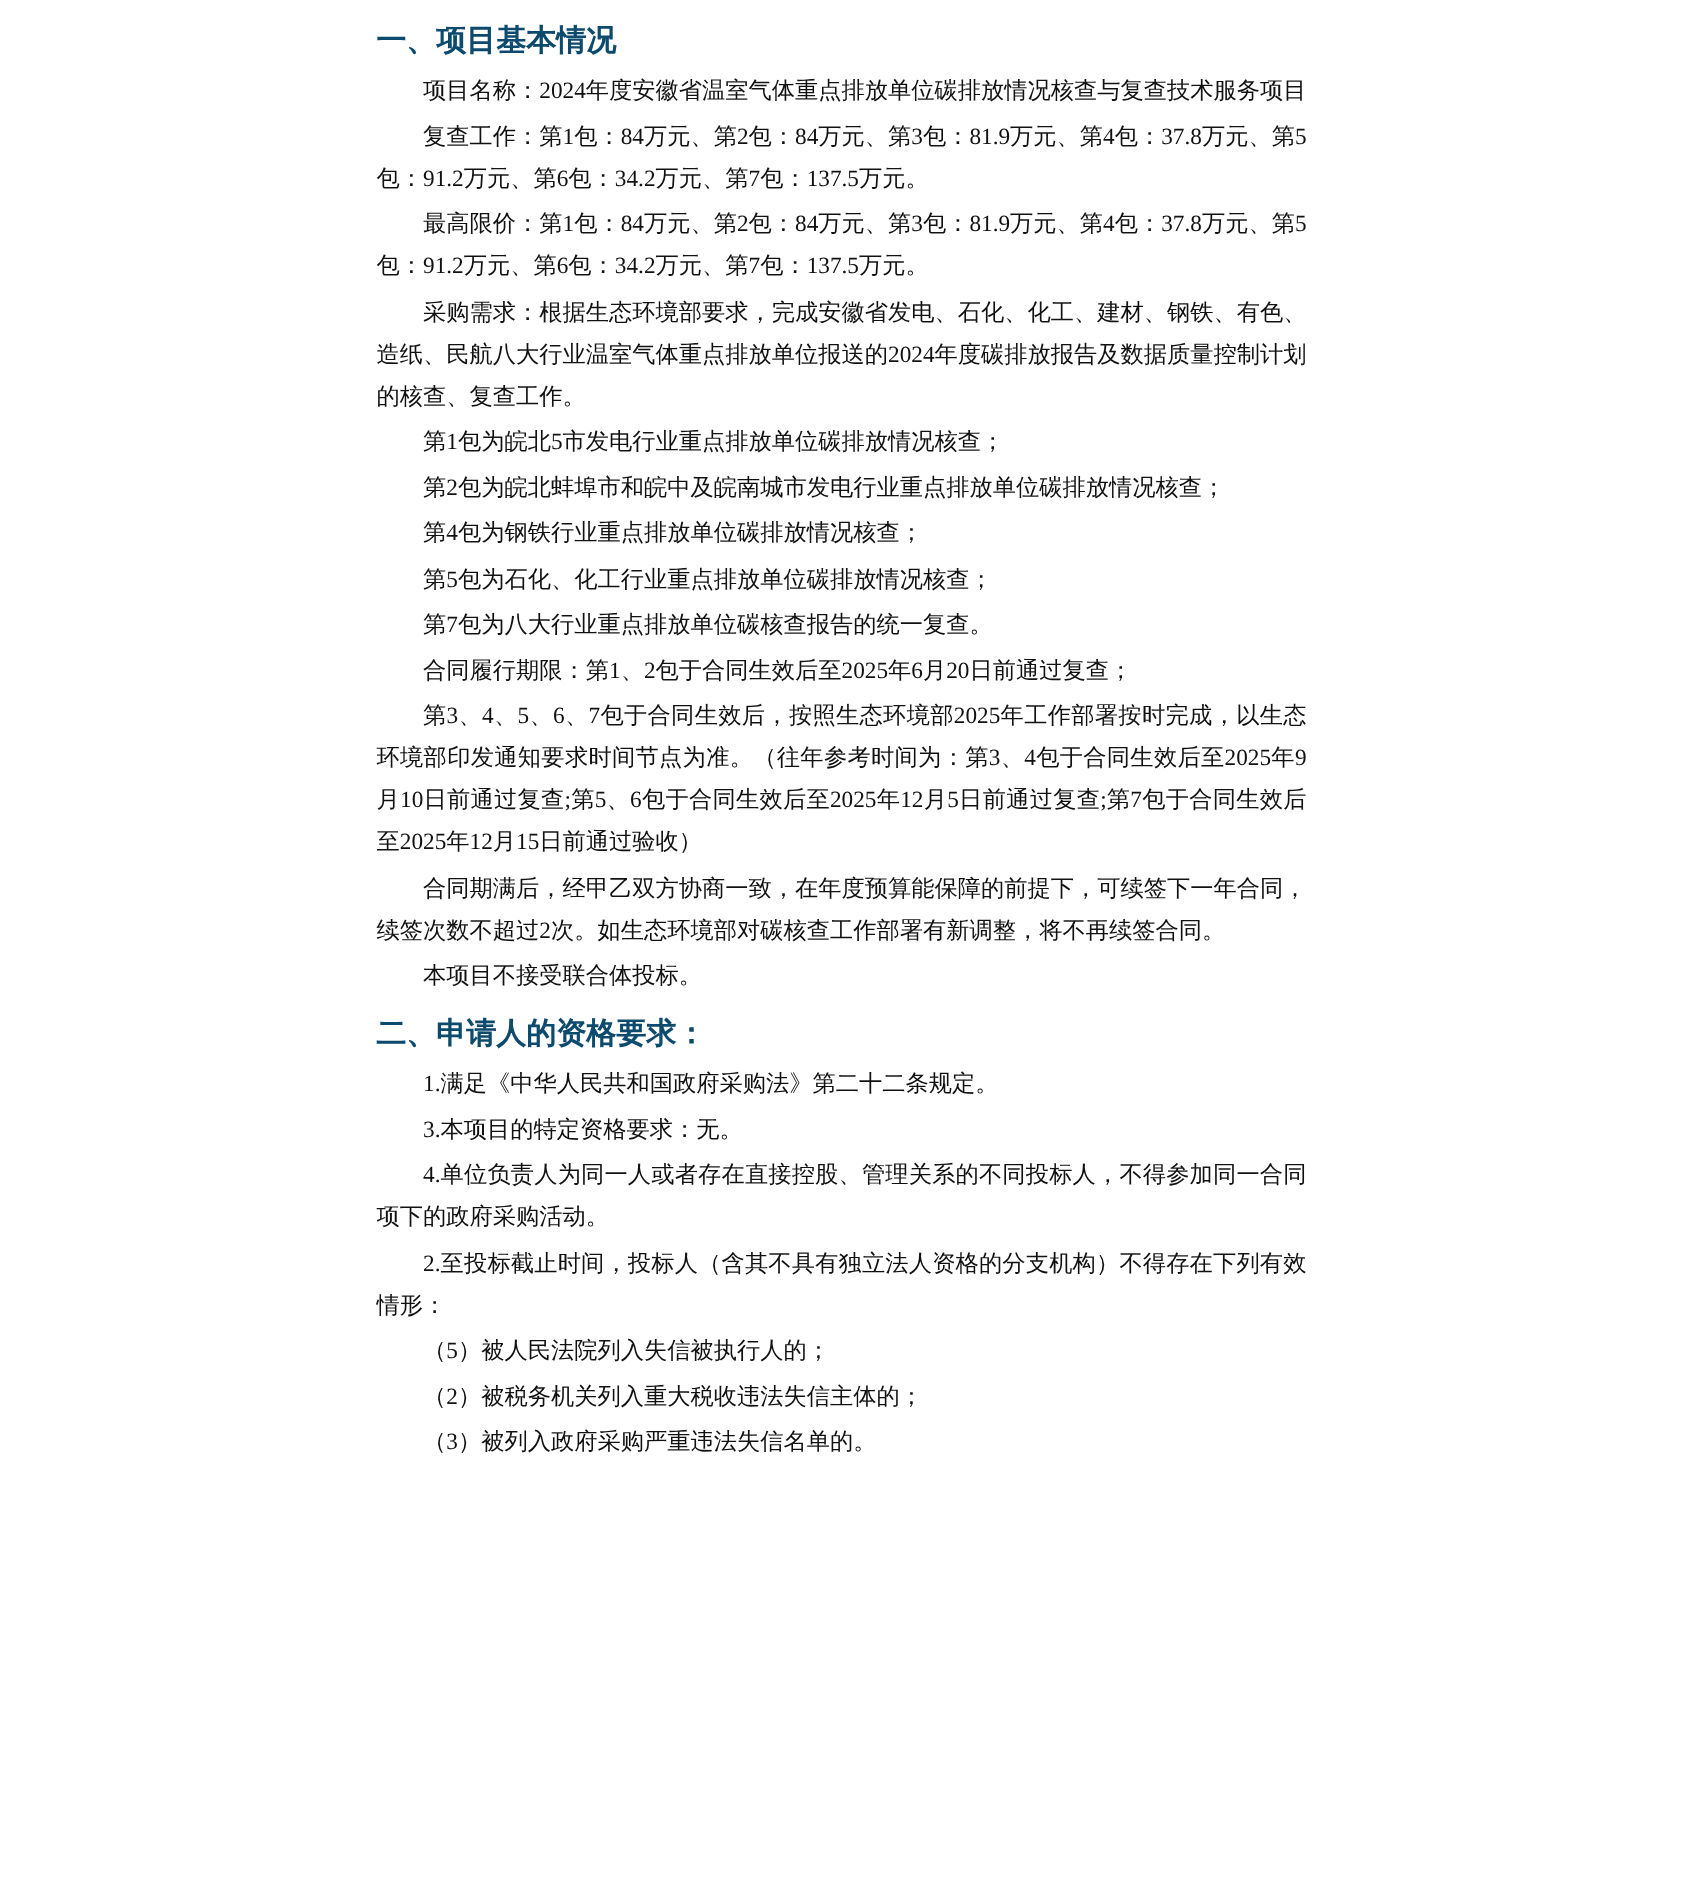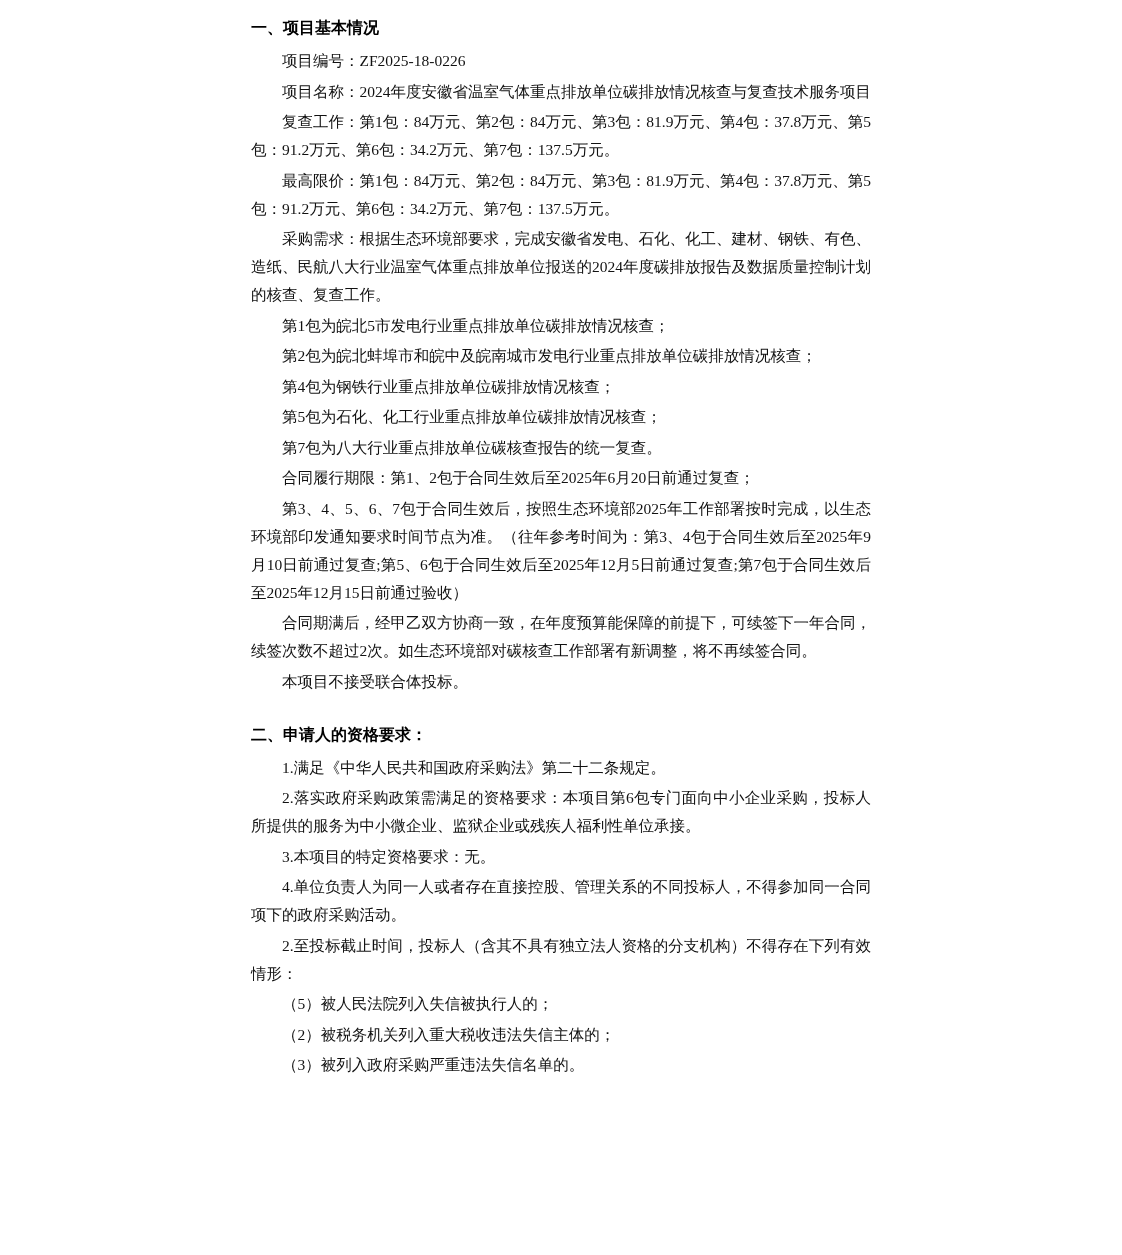--- a/index.html
+++ b/index.html
@@ -18,61 +18,59 @@
     margin: 0 auto;
     padding-top: 13px;
     font-family: "Liberation Serif", "DejaVu Serif", serif;
     font-size: 15.5px;
     line-height: 28px;
     text-align: justify;
     word-break: break-all;
   }
   .section-heading {
     font-family: "Liberation Sans", "DejaVu Sans", sans-serif;
-    font-size: 16px;
+    font-size: 20px;
     font-weight: 700;
-    color: #000000;
+    color: #0c4a6e;
     margin: 0 0 5px 0;
     line-height: 29px;
     text-align: left;
   }
   .section-heading.second {
-    margin-top: 24px;
+    margin-top: 10px;
   }
   .page p {
     margin: 0 0 2.5px 0;
     text-indent: 2em;
   }
 </style>
 </head>
 <body>
 
 <div class="page">
 
   <h2 class="section-heading">一、项目基本情况</h2>
 
-  <p>项目编号：ZF2025-18-0226</p>
   <p>项目名称：2024年度安徽省温室气体重点排放单位碳排放情况核查与复查技术服务项目</p>
   <p>复查工作：第1包：84万元、第2包：84万元、第3包：81.9万元、第4包：37.8万元、第5包：91.2万元、第6包：34.2万元、第7包：137.5万元。</p>
   <p>最高限价：第1包：84万元、第2包：84万元、第3包：81.9万元、第4包：37.8万元、第5包：91.2万元、第6包：34.2万元、第7包：137.5万元。</p>
   <p>采购需求：根据生态环境部要求，完成安徽省发电、石化、化工、建材、钢铁、有色、造纸、民航八大行业温室气体重点排放单位报送的2024年度碳排放报告及数据质量控制计划的核查、复查工作。</p>
   <p>第1包为皖北5市发电行业重点排放单位碳排放情况核查；</p>
   <p>第2包为皖北蚌埠市和皖中及皖南城市发电行业重点排放单位碳排放情况核查；</p>
   <p>第4包为钢铁行业重点排放单位碳排放情况核查；</p>
   <p>第5包为石化、化工行业重点排放单位碳排放情况核查；</p>
   <p>第7包为八大行业重点排放单位碳核查报告的统一复查。</p>
   <p>合同履行期限：第1、2包于合同生效后至2025年6月20日前通过复查；</p>
   <p>第3、4、5、6、7包于合同生效后，按照生态环境部2025年工作部署按时完成，以生态环境部印发通知要求时间节点为准。（往年参考时间为：第3、4包于合同生效后至2025年9月10日前通过复查;第5、6包于合同生效后至2025年12月5日前通过复查;第7包于合同生效后至2025年12月15日前通过验收）</p>
   <p>合同期满后，经甲乙双方协商一致，在年度预算能保障的前提下，可续签下一年合同，续签次数不超过2次。如生态环境部对碳核查工作部署有新调整，将不再续签合同。</p>
   <p>本项目不接受联合体投标。</p>
 
   <h2 class="section-heading second">二、申请人的资格要求：</h2>
 
   <p>1.满足《中华人民共和国政府采购法》第二十二条规定。</p>
-  <p>2.落实政府采购政策需满足的资格要求：本项目第6包专门面向中小企业采购，投标人所提供的服务为中小微企业、监狱企业或残疾人福利性单位承接。</p>
   <p>3.本项目的特定资格要求：无。</p>
   <p>4.单位负责人为同一人或者存在直接控股、管理关系的不同投标人，不得参加同一合同项下的政府采购活动。</p>
   <p>2.至投标截止时间，投标人（含其不具有独立法人资格的分支机构）不得存在下列有效情形：</p>
   <p>（5）被人民法院列入失信被执行人的；</p>
   <p>（2）被税务机关列入重大税收违法失信主体的；</p>
   <p>（3）被列入政府采购严重违法失信名单的。</p>
 
 </div>
 
 </body></html>

